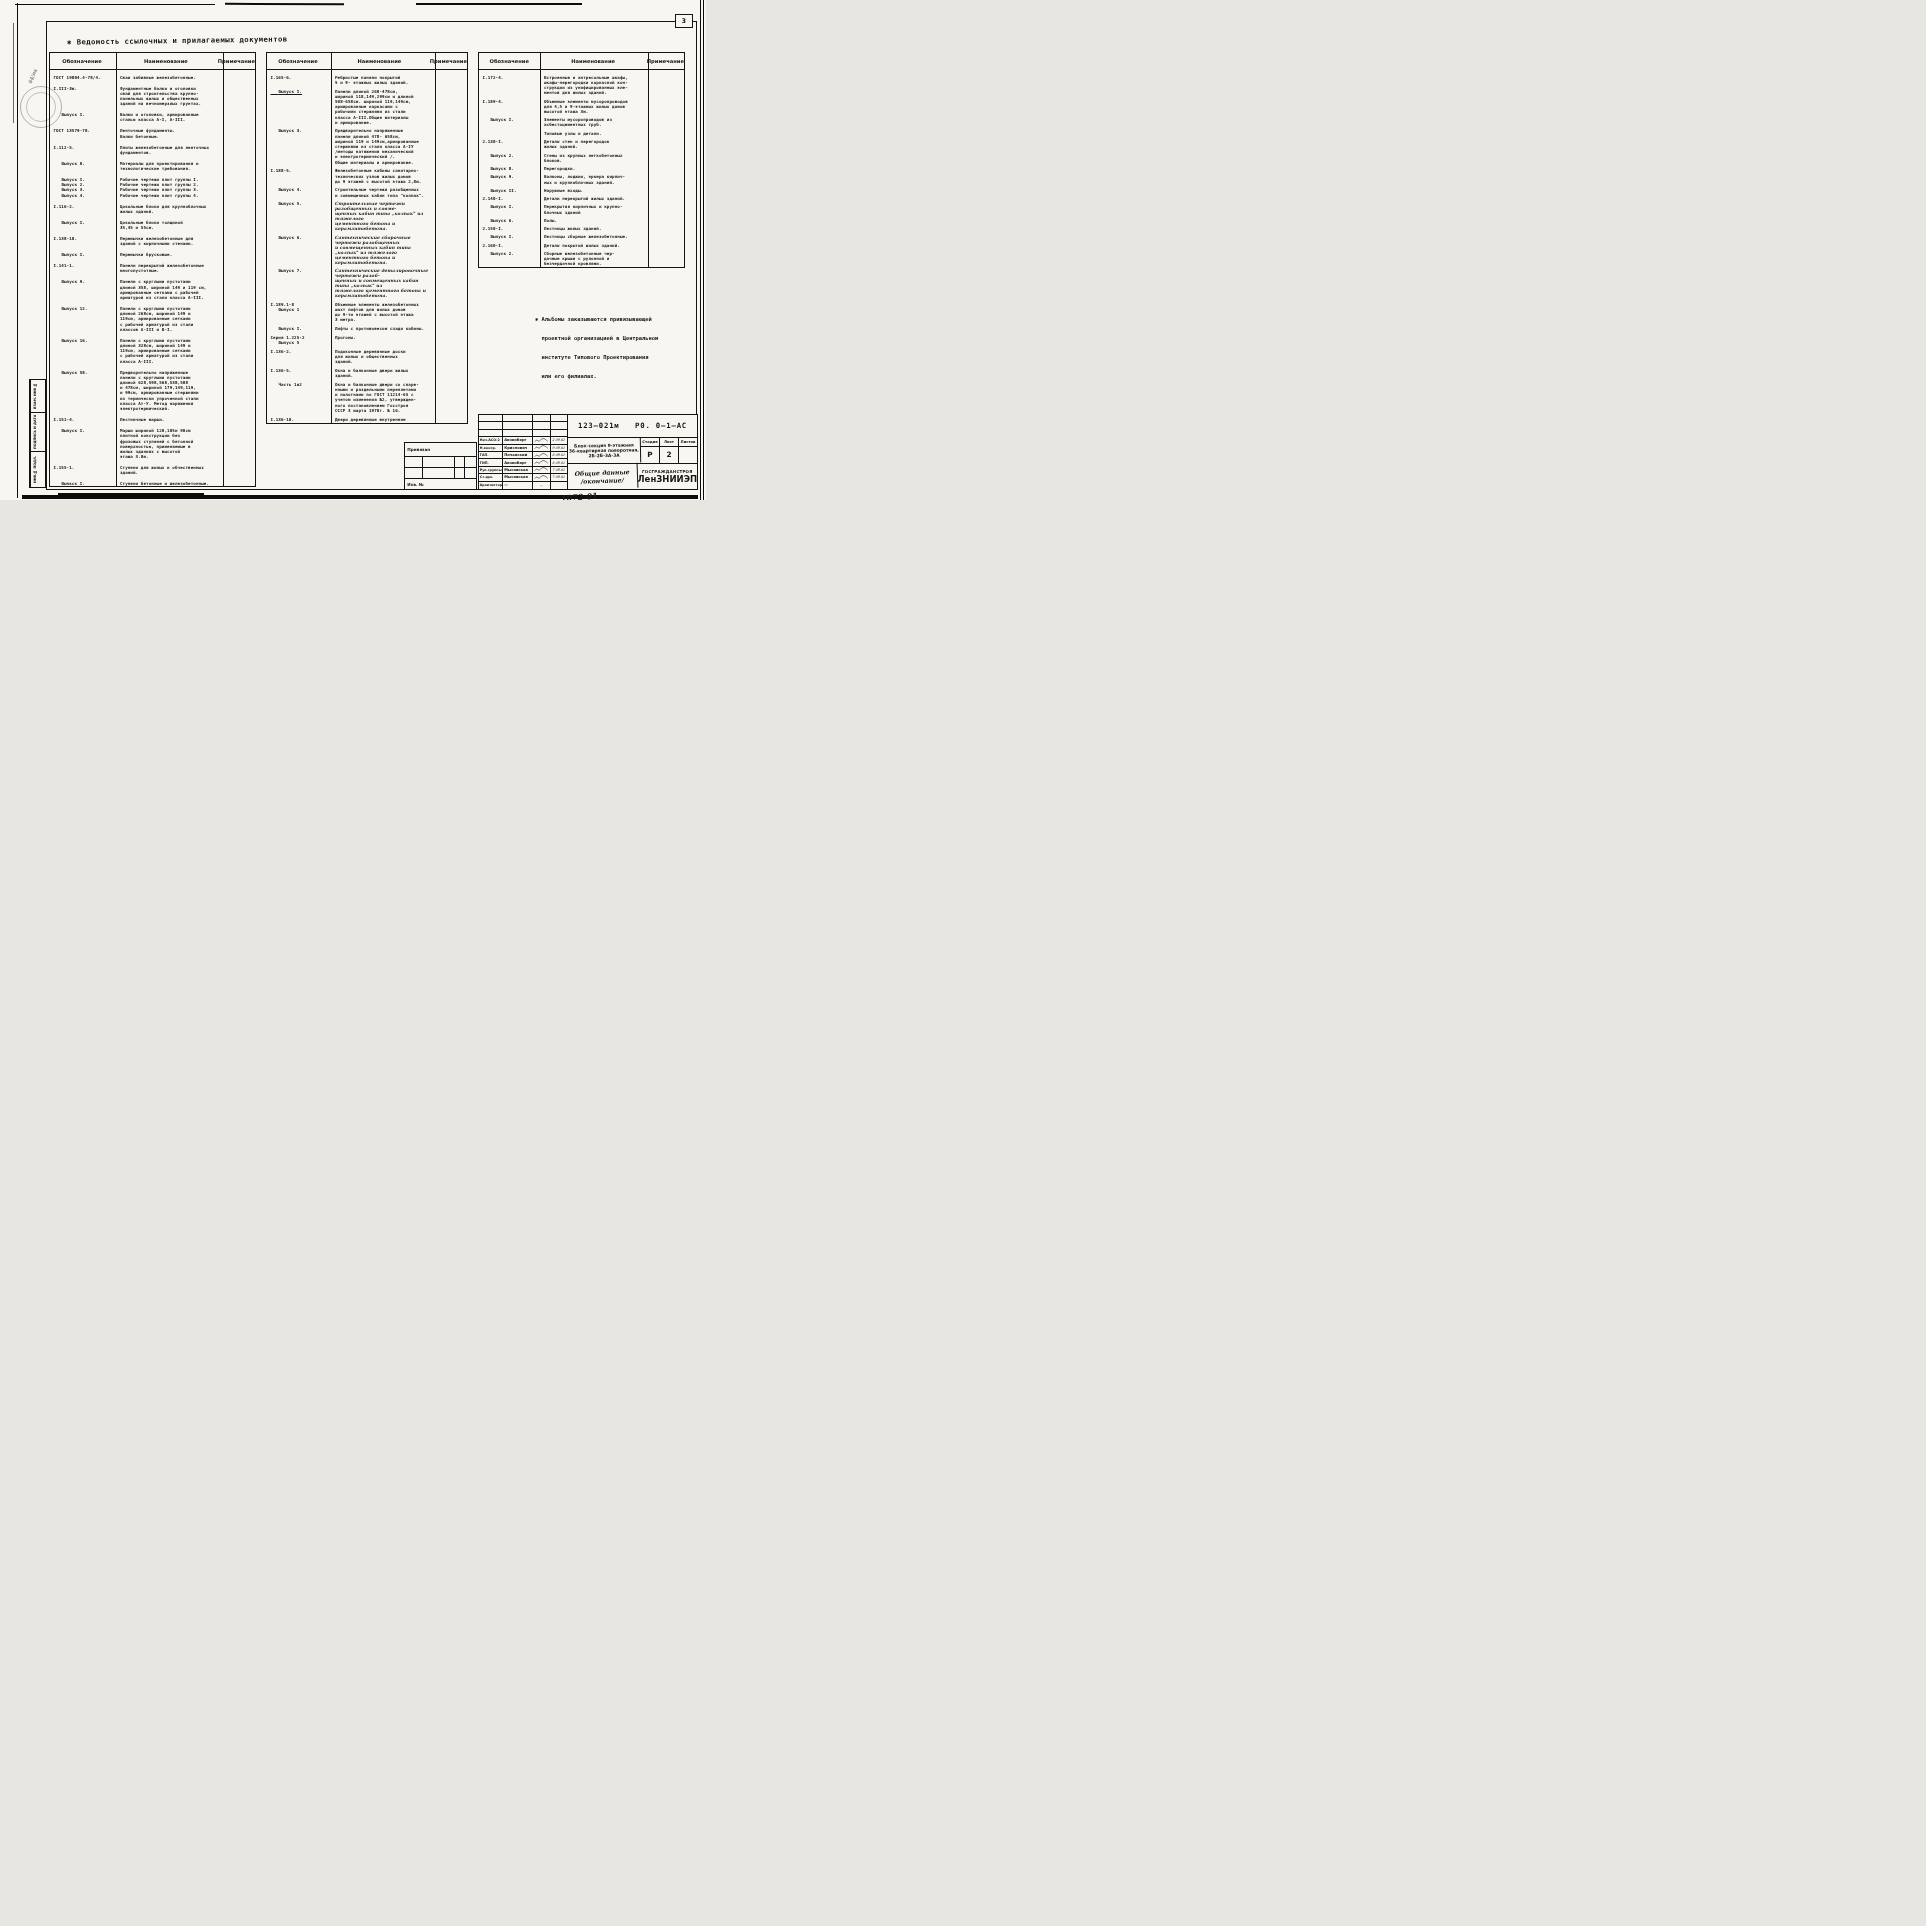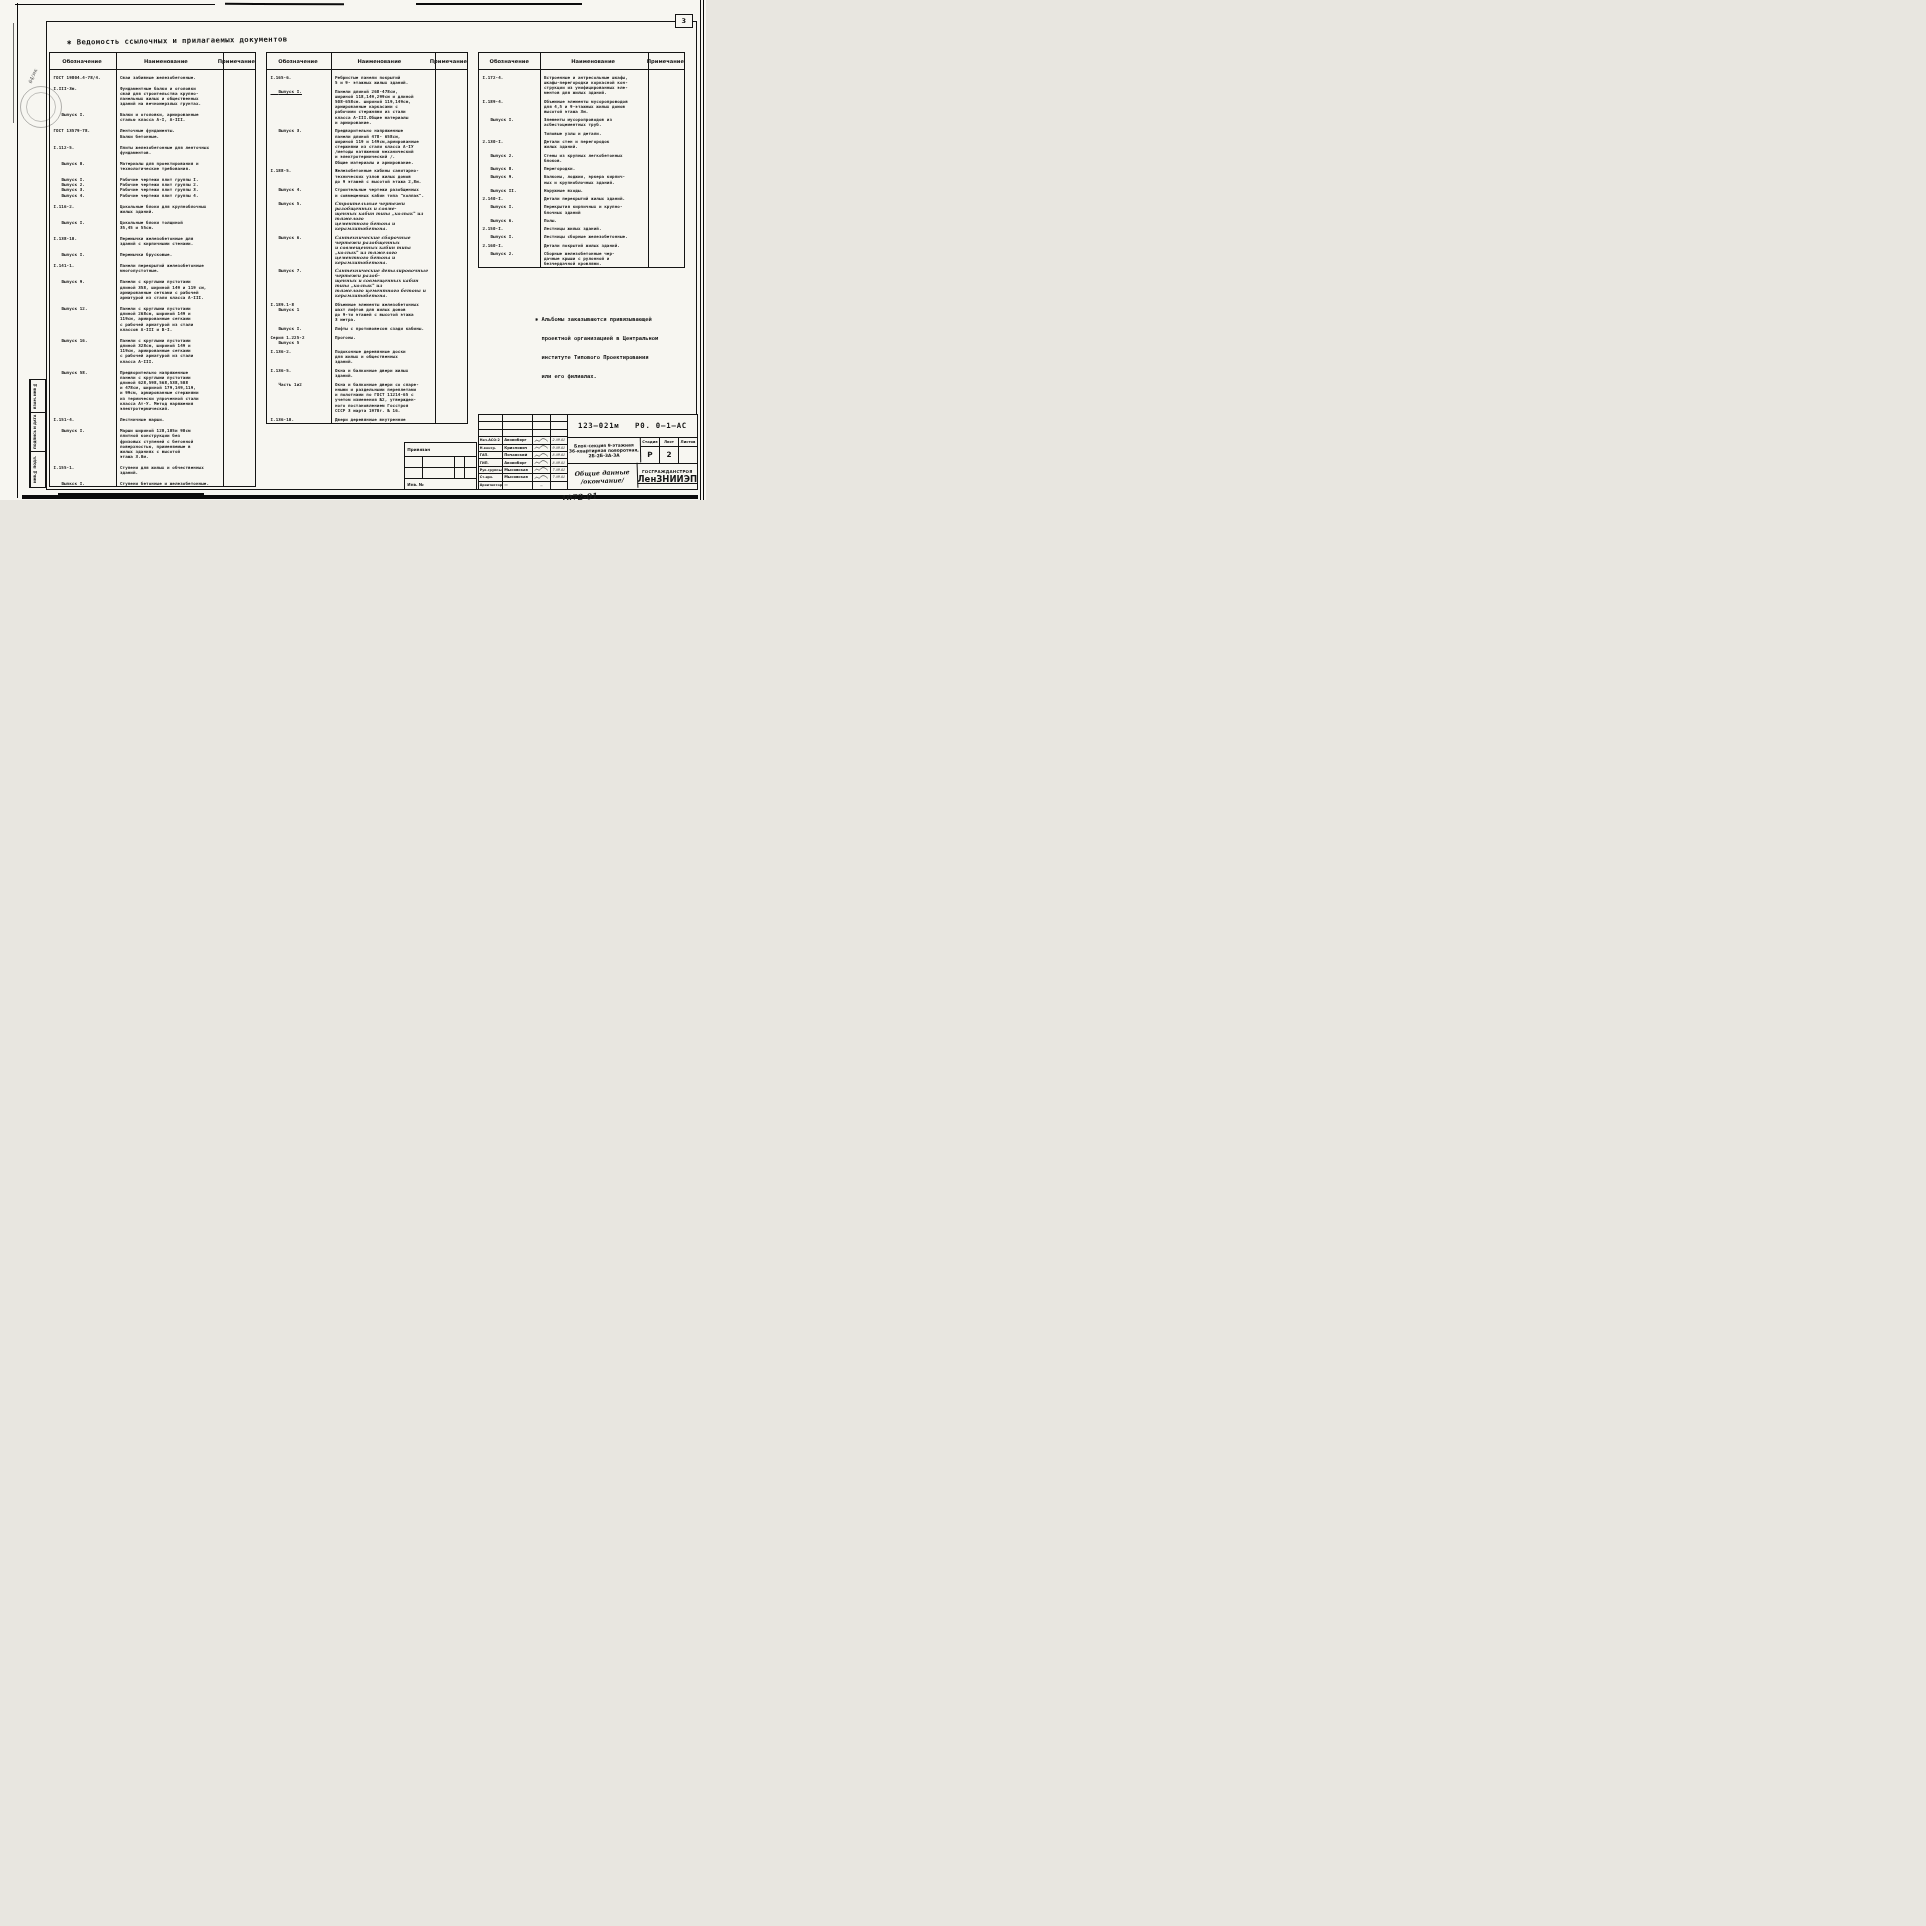--- a/index.html
+++ b/index.html
@@ -74,21 +74,21 @@
               border-right:0.8px solid #141414;box-sizing:border-box;}
   .stage-head div:last-child,.stage-vals div:last-child{border-right:none;}
   .stage-vals{flex:1;display:flex;font-family:"DejaVu Sans",sans-serif;font-weight:bold;font-size:7.3px;}
   .bot{flex:1;display:flex;}
   .doctitle{width:73px;border-right:1px solid #141414;box-sizing:border-box;display:flex;flex-direction:column;
             align-items:center;justify-content:center;font-family:"DejaVu Serif",serif;font-style:italic;
             font-weight:bold;font-size:6.2px;line-height:7.7px;transform:rotate(-2deg);}
   .org{flex:1;display:flex;flex-direction:column;align-items:center;justify-content:center;
        font-family:"DejaVu Sans",sans-serif;font-weight:bold;}
   .org .o1{font-size:4px;letter-spacing:0.2px;}
-  .org .o2{font-size:8.5px;margin-top:0.8px;text-decoration:underline;}
+  .org .o2{font-size:8.5px;margin-top:0.8px;}
   .handnum{position:absolute;left:561px;top:492px;font-family:"DejaVu Serif",serif;font-style:italic;
            font-weight:bold;font-size:8px;transform:rotate(-4deg);color:#1c1c1c;}
   
   .bind-box{position:absolute;left:404px;top:442px;width:73px;height:48px;border:1px solid #141414;
             box-sizing:border-box;display:flex;flex-direction:column;background:#f7f6f1;}
   .bb-head{flex:0 0 13px;border-bottom:0.8px solid #141414;display:flex;align-items:center;padding-left:2.3px;
            font-family:"DejaVu Sans",sans-serif;font-weight:bold;font-size:4.2px;}
   .bb-grid{flex:1;display:flex;flex-direction:column;}
   .bb-row{flex:1;display:flex;border-bottom:0.6px solid #141414;}
   .bb-row:last-child{border-bottom:none;}

